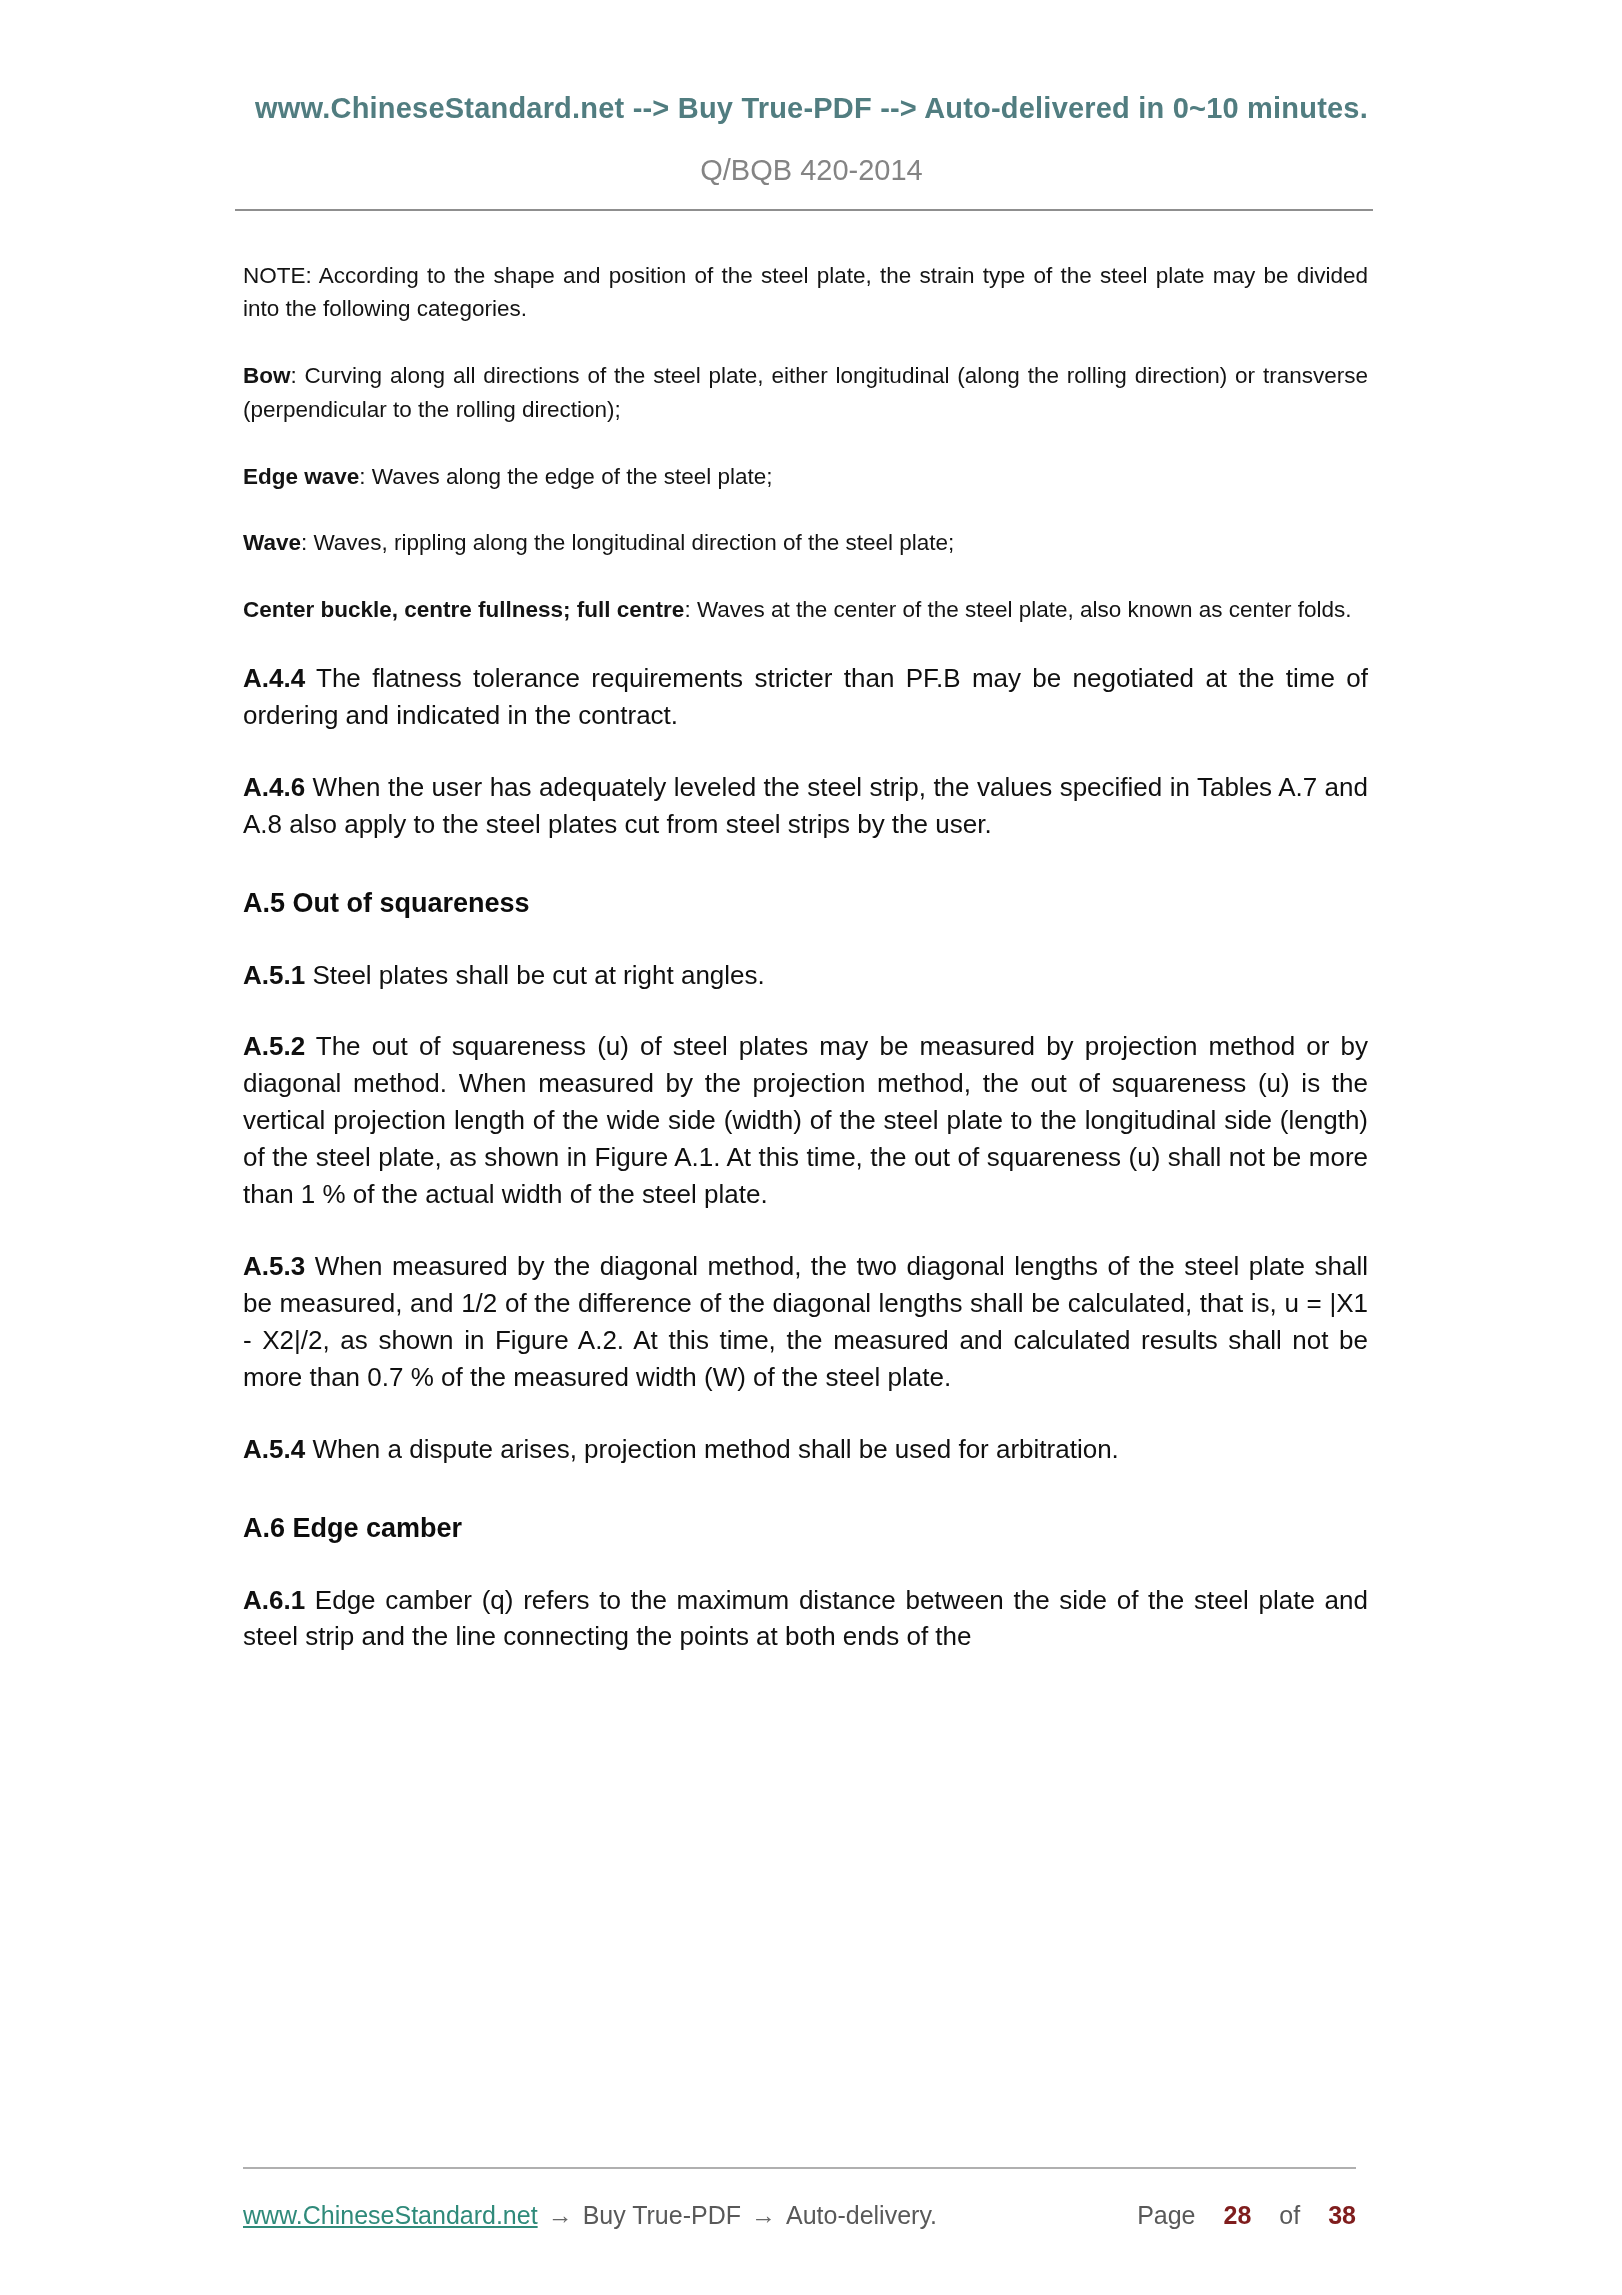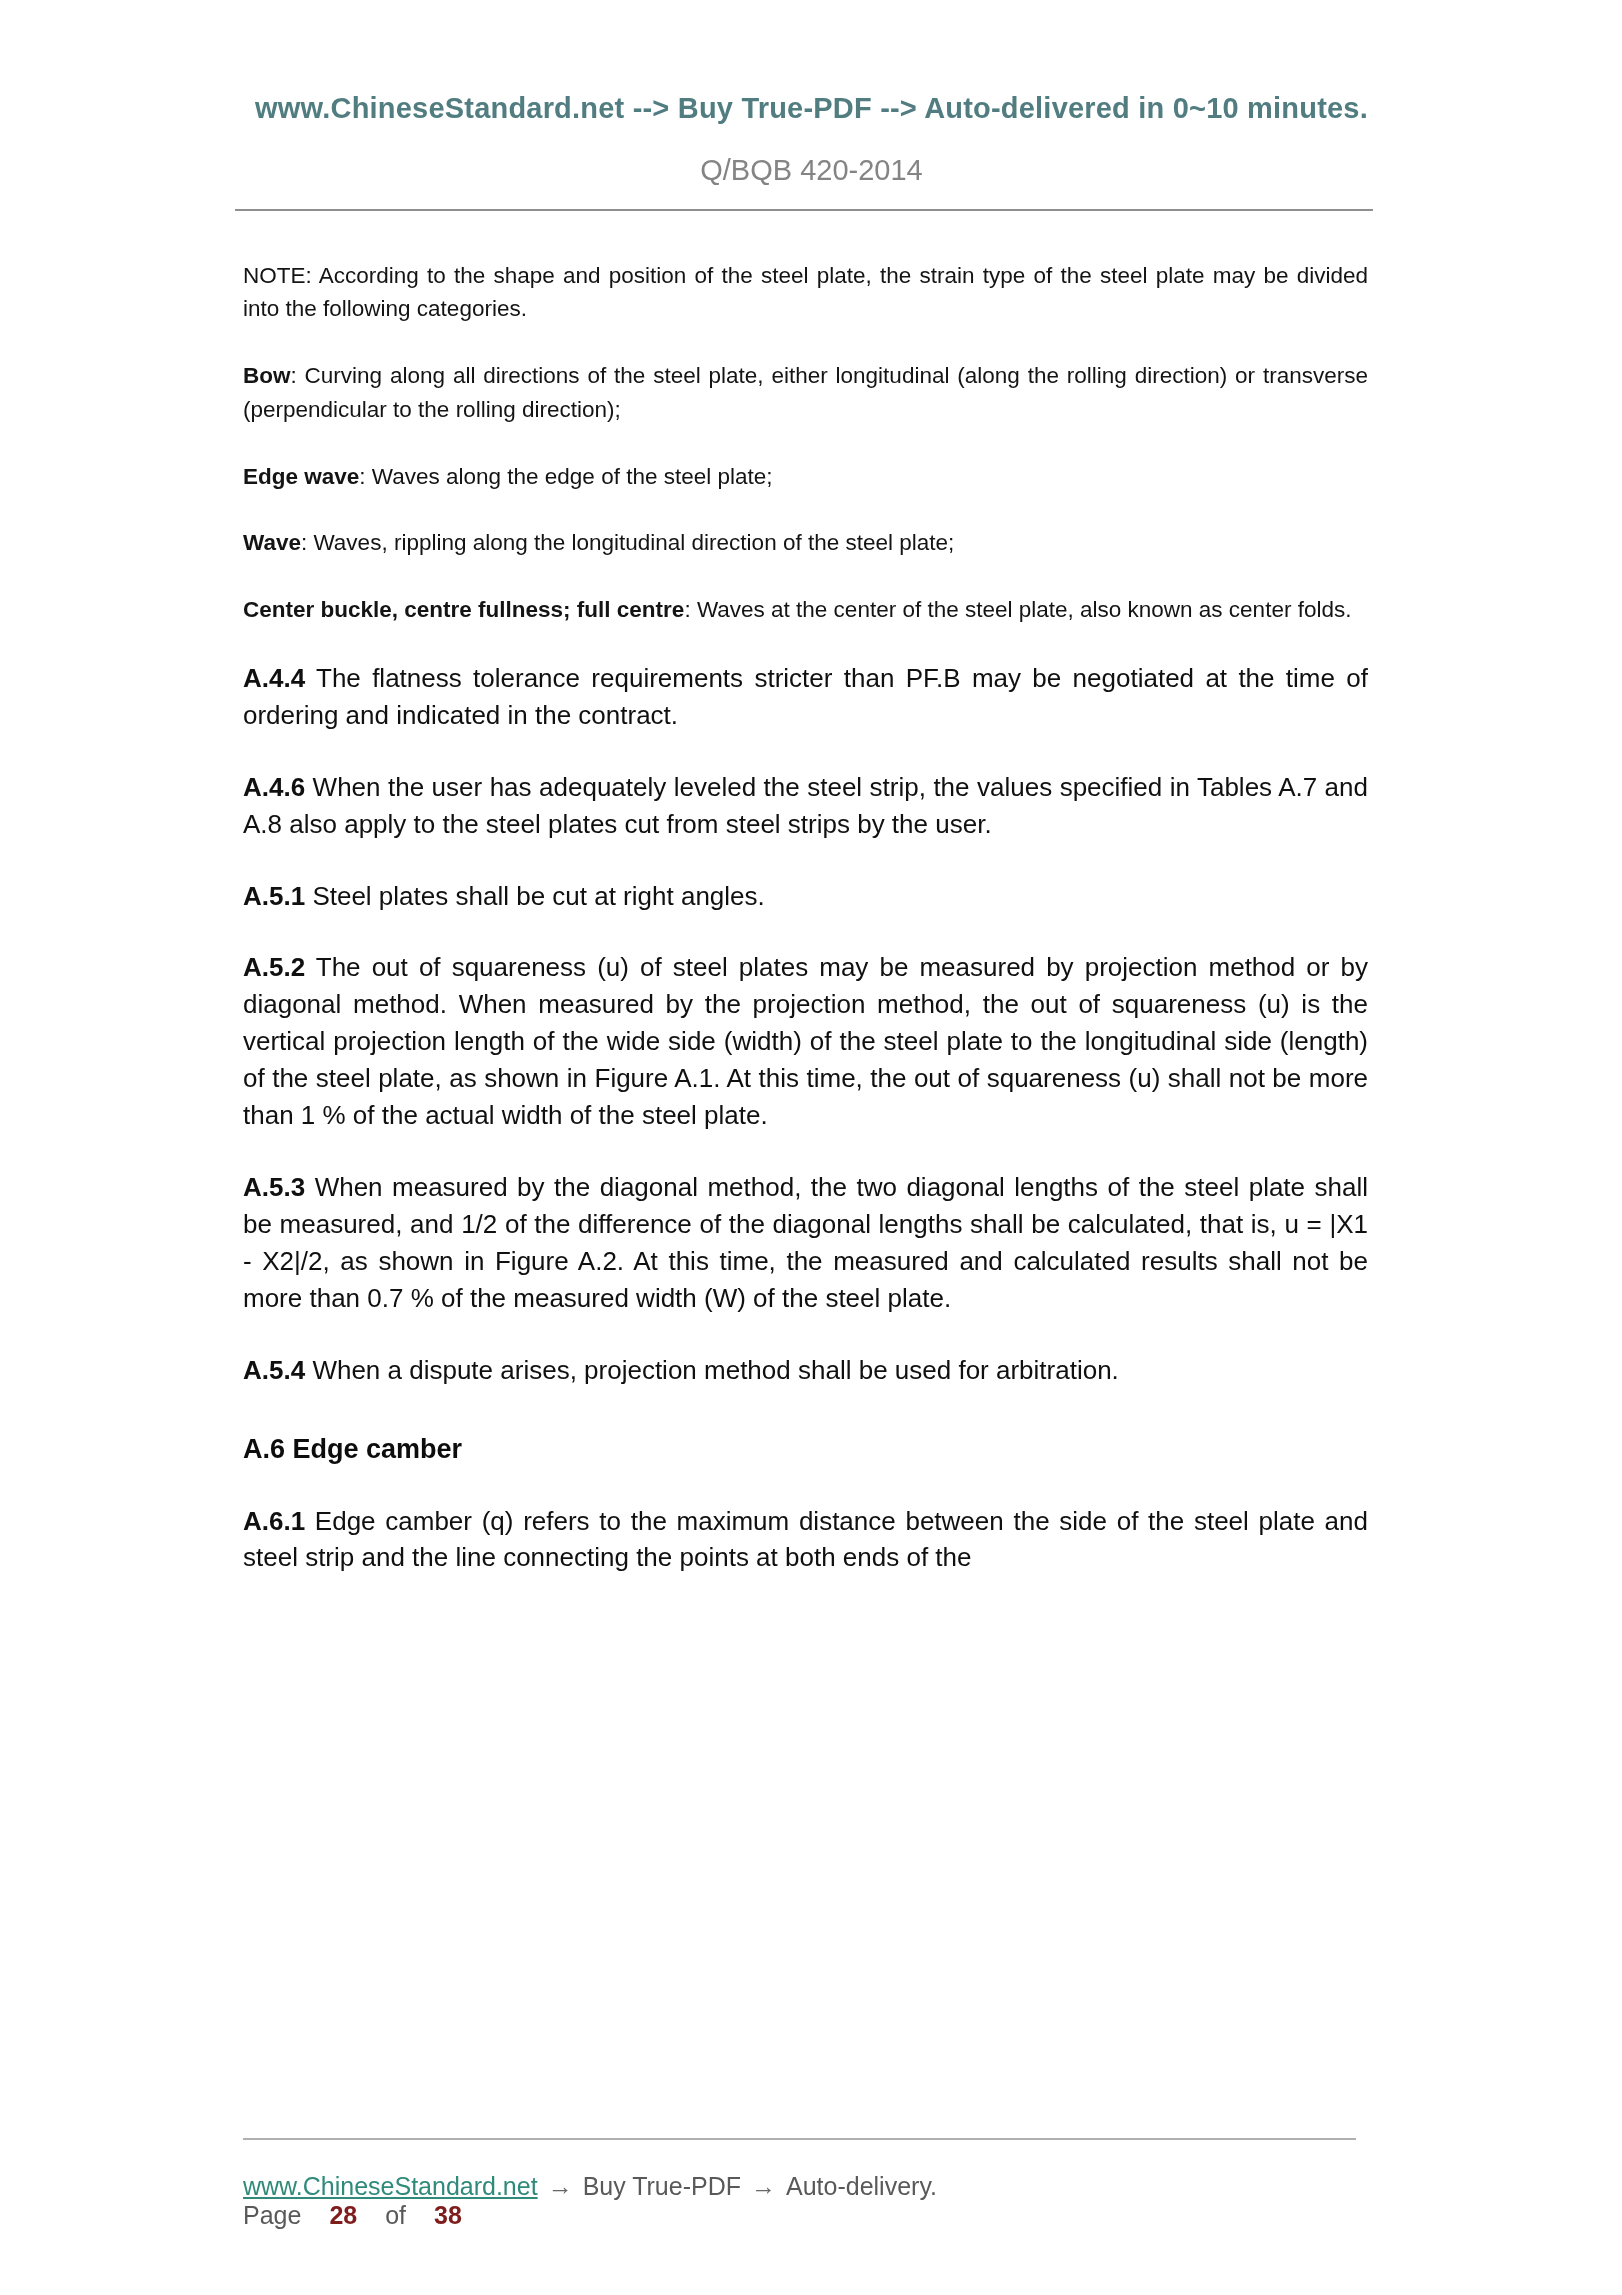--- a/index.html
+++ b/index.html
@@ -77,21 +77,20 @@
     background: #b0b0b0;
     height: 1.7px;
   }
   .footer-row {
     display: flex;
     justify-content: space-between;
     align-items: baseline;
     margin: 32px 267px 0 243px;
     font-size: 25px;
     color: #595959;
-    flex-direction: column;
   }
   .footer-left { display: flex; gap: 10px; align-items: baseline; }
   .footer-link {
     color: #2f8a7a;
     text-decoration: underline;
     cursor: pointer;
   }
   .footer-arrow { color: #666666; }
   .footer-right { display: flex; gap: 28px; align-items: flex-end; }
   .footer-right .num { font-weight: 700; color: #7f1d1d; }
@@ -108,20 +107,21 @@
   <div class="rule header-rule"></div>
 
   <div class="doc-body">
       <p class="note"><span>NOTE: According to the shape and position of the steel plate, the strain type of the steel plate may be divided into the following categories.</span></p>
       <p class="note"><span class="bold">Bow</span><span>: Curving along all directions of the steel plate, either longitudinal (along the rolling direction) or transverse (perpendicular to the rolling direction);</span></p>
       <p class="note"><span class="bold">Edge wave</span><span>: Waves along the edge of the steel plate;</span></p>
       <p class="note"><span class="bold">Wave</span><span>: Waves, rippling along the longitudinal direction of the steel plate;</span></p>
       <p class="note"><span class="bold">Center buckle, centre fullness; full centre</span><span>: Waves at the center of the steel plate, also known as center folds.</span></p>
       <p class="para"><span class="bold">A.4.4</span><span> The flatness tolerance requirements stricter than PF.B may be negotiated at the time of ordering and indicated in the contract.</span></p>
       <p class="para"><span class="bold">A.4.6</span><span> When the user has adequately leveled the steel strip, the values specified in Tables A.7 and A.8 also apply to the steel plates cut from steel strips by the user.</span></p>
+      <h2 class="heading"><span class="bold">A.5 Out of squareness</span></h2>
       <p class="para"><span class="bold">A.5.1</span><span> Steel plates shall be cut at right angles.</span></p>
       <p class="para"><span class="bold">A.5.2</span><span> The out of squareness (u) of steel plates may be measured by projection method or by diagonal method. When measured by the projection method, the out of squareness (u) is the vertical projection length of the wide side (width) of the steel plate to the longitudinal side (length) of the steel plate, as shown in Figure A.1. At this time, the out of squareness (u) shall not be more than 1 % of the actual width of the steel plate.</span></p>
       <p class="para"><span class="bold">A.5.3</span><span> When measured by the diagonal method, the two diagonal lengths of the steel plate shall be measured, and 1/2 of the difference of the diagonal lengths shall be calculated, that is, u = |X1 - X2|/2, as shown in Figure A.2. At this time, the measured and calculated results shall not be more than 0.7 % of the measured width (W) of the steel plate.</span></p>
       <p class="para"><span class="bold">A.5.4</span><span> When a dispute arises, projection method shall be used for arbitration.</span></p>
       <h2 class="heading"><span class="bold">A.6 Edge camber</span></h2>
       <p class="para"><span class="bold">A.6.1</span><span> Edge camber (q) refers to the maximum distance between the side of the steel plate and steel strip and the line connecting the points at both ends of the</span></p>
     </div>
 
   <div class="footer">
     <div class="rule"></div>

